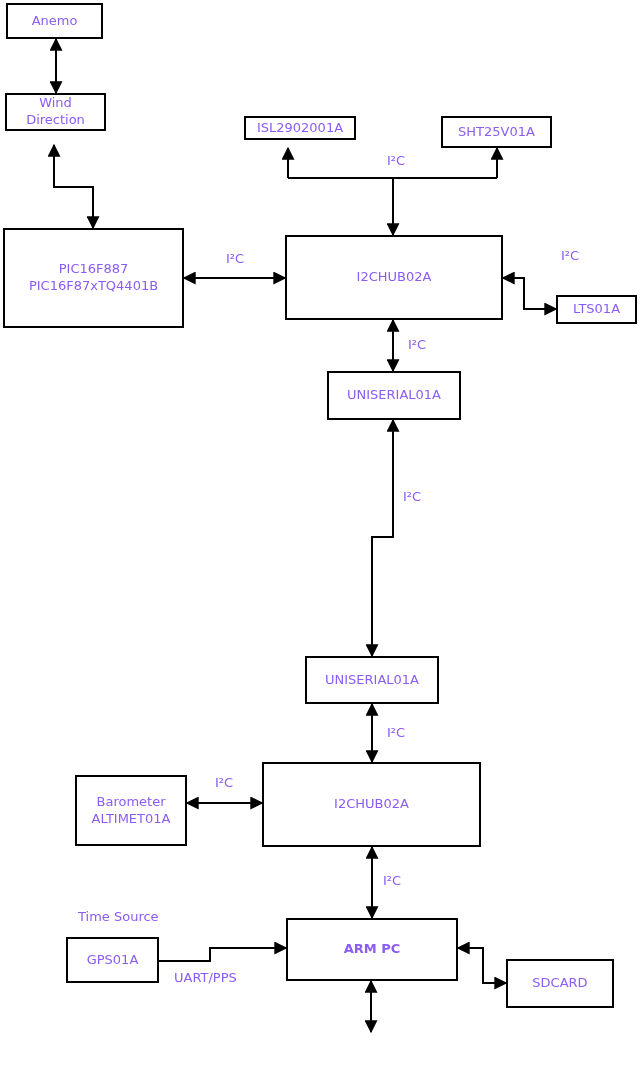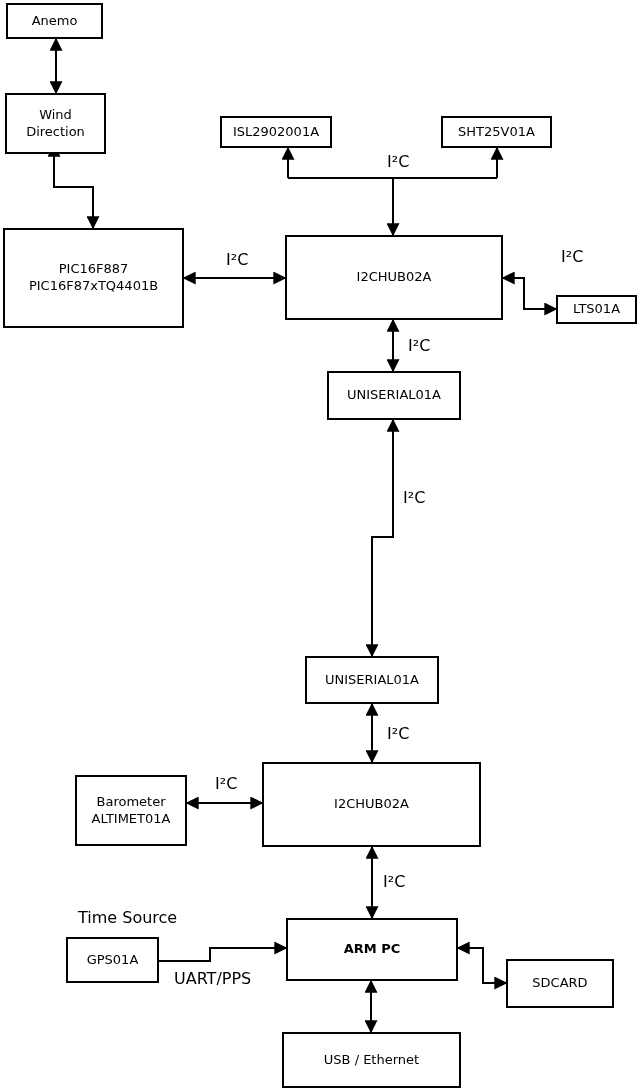--- a/index.html
+++ b/index.html
@@ -6,21 +6,21 @@
     margin: 0;
     padding: 0;
     background: #ffffff;
   }
   .diagram {
     position: relative;
     width: 640px;
     height: 1089px;
     background: #ffffff;
     font-family: "DejaVu Sans", sans-serif;
-    color: #000000;
+    color: #8b5cf6;
     overflow: hidden;
   }
   .wires {
     position: absolute;
     left: 0;
     top: 0;
     width: 640px;
     height: 1089px;
   }
   .w {
@@ -41,21 +41,21 @@
     text-align: center;
     font-size: 13px;
     line-height: 1.3;
   }
   .node-label {
     white-space: pre-line;
     padding: 0 2px;
   }
   .edge-label, .annotation {
     position: absolute;
-    font-size: 16px;
+    font-size: 13px;
     line-height: 1;
     white-space: nowrap;
   }
 </style>
 </head>
 <body>
 
 <div class="diagram">
 
   <svg class="wires" viewBox="0 0 640 1089" xmlns="http://www.w3.org/2000/svg">
@@ -79,31 +79,31 @@
     <path class="w both" d="M372,847 V918"></path>
     <path class="w end" d="M159,961 H210 V948 H286"></path>
     <path class="w both" d="M458,948 H483 V983 H506"></path>
     <path class="w both" d="M371,981 V1032"></path>
   </svg>
 
   <div class="node" style="left:6px; top:3px; width:97px; height:36px;">
     <span class="node-label">Anemo</span>
   </div>
 
-  <div class="node" style="left:5px; top:93px; width:101px; height:61px;">
+  <div class="node" style="left:5px; top:93px; width:101px; height:38px;">
     <span class="node-label">Wind
 Direction</span>
   </div>
 
   <div class="node" style="left:3px; top:228px; width:181px; height:100px;">
     <span class="node-label">PIC16F887
 PIC16F87xTQ4401B</span>
   </div>
 
-  <div class="node" style="left:220px; top:116px; width:112px; height:32px;">
+  <div class="node" style="left:244px; top:116px; width:112px; height:24px;">
     <span class="node-label">ISL2902001A</span>
   </div>
 
   <div class="node" style="left:441px; top:116px; width:111px; height:32px;">
     <span class="node-label">SHT25V01A</span>
   </div>
 
   <div class="node" style="left:285px; top:235px; width:218px; height:85px;">
     <span class="node-label">I2CHUB02A</span>
   </div>
@@ -134,23 +134,20 @@
   </div>
 
   <div class="node" style="left:286px; top:918px; width:172px; height:63px;font-weight:bold;">
     <span class="node-label">ARM PC</span>
   </div>
 
   <div class="node" style="left:506px; top:959px; width:108px; height:49px;">
     <span class="node-label">SDCARD</span>
   </div>
 
-  <div class="node" style="left:282px; top:1032px; width:179px; height:56px;">
-    <span class="node-label">USB / Ethernet</span>
-  </div>
 
   <div class="edge-label" style="left:387px; top:154px;">I²C</div>
   <div class="edge-label" style="left:226px; top:252px;">I²C</div>
   <div class="edge-label" style="left:561px; top:249px;">I²C</div>
   <div class="edge-label" style="left:408px; top:338px;">I²C</div>
   <div class="edge-label" style="left:403px; top:490px;">I²C</div>
   <div class="edge-label" style="left:387px; top:726px;">I²C</div>
   <div class="edge-label" style="left:215px; top:776px;">I²C</div>
   <div class="edge-label" style="left:383px; top:874px;">I²C</div>
   <div class="edge-label" style="left:174px; top:971px;">UART/PPS</div>

